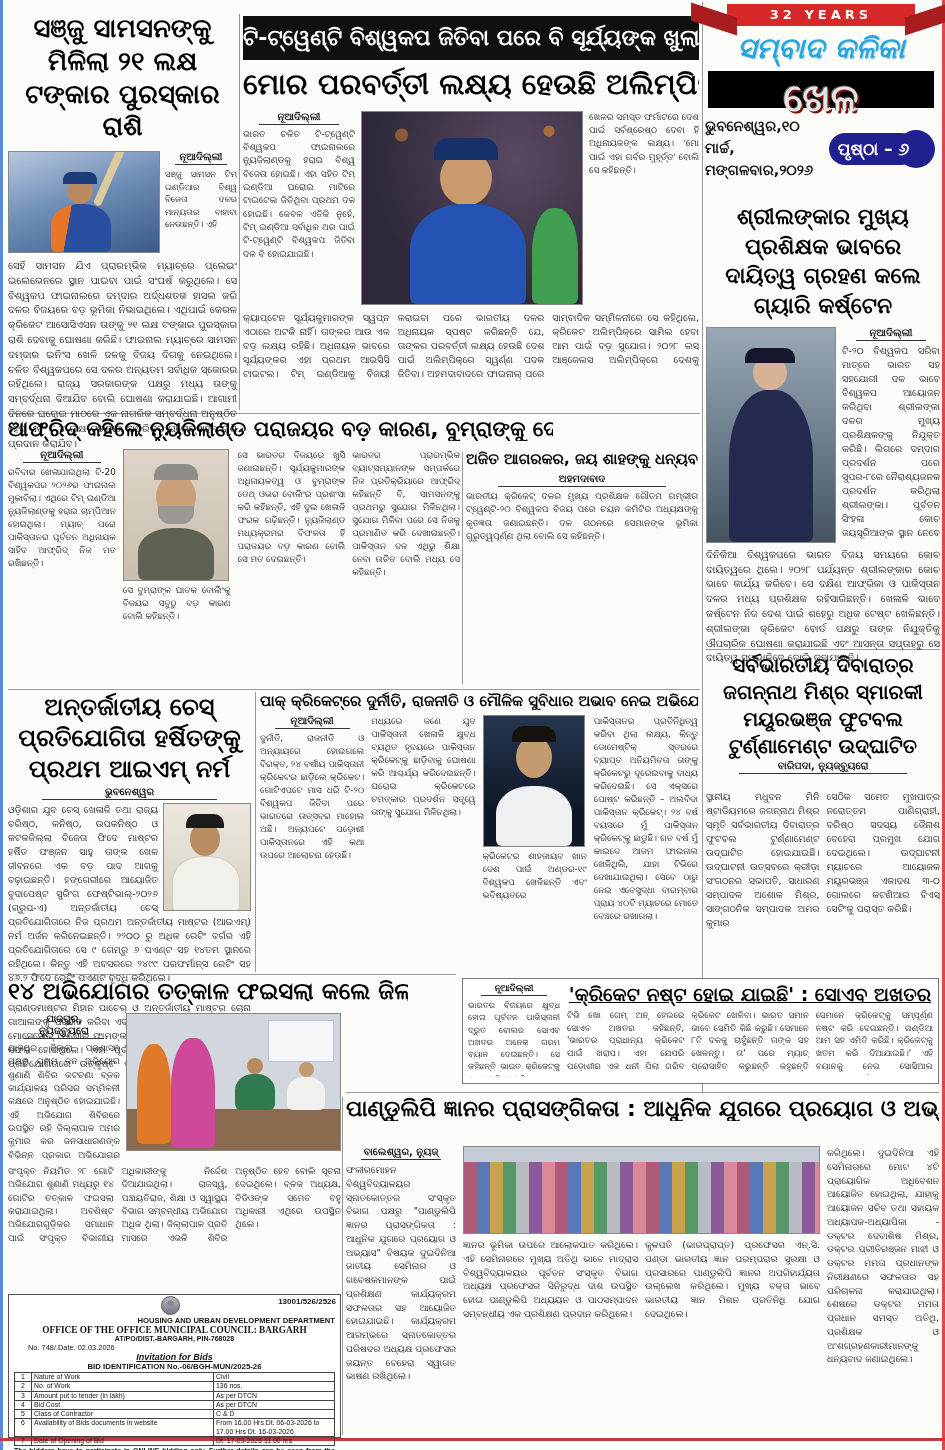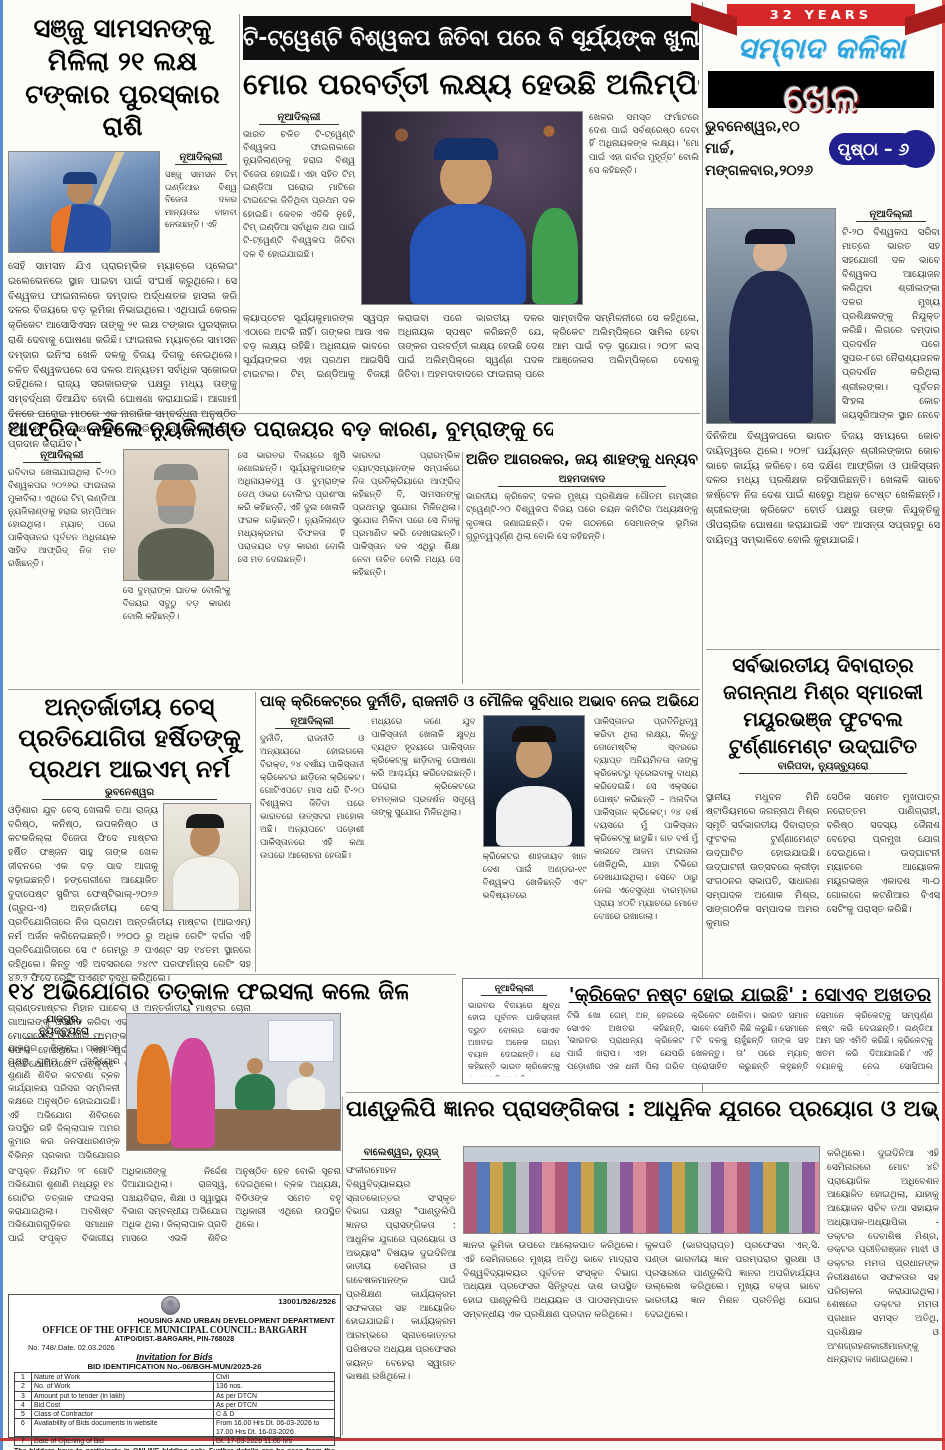--- a/index.html
+++ b/index.html
@@ -53,21 +53,21 @@
   #art-surya{left:243px;top:16px;width:456px;height:396px;}
   #strap{background:#101010;color:#fff;font-size:22px;font-weight:bold;text-align:center;
          line-height:44px;height:44px;}
   #art-surya .hl{font-size:29px;line-height:1.2;margin-top:7px;}
   #art-surya .row{display:flex;gap:6px;margin-top:9px;}
   #art-surya .c1{width:112px;flex:none;font-size:9px;}
   #ph-surya{width:220px;height:192px;
             background:radial-gradient(circle at 18% 12%,#8a5a3a 0 6px,transparent 7px),
                        radial-gradient(circle at 85% 10%,#a86a3a 0 5px,transparent 6px),
                        radial-gradient(circle at 70% 25%,#5a4a63,#2e2838 70%);}
-  #art-surya .c3{flex:1;font-size:9px;}
+  #art-surya .c3{flex:1;font-size:9px;font-family:Liberation Serif, serif;}
   #art-surya .bottom{margin-top:6px;column-count:3;column-gap:8px;font-size:9.5px;height:84px;}
 
   #art-kirsten{left:706px;top:202px;width:234px;height:444px;}
   #art-kirsten .hl{font-size:22px;line-height:1.35;}
   #art-kirsten .row{display:flex;gap:6px;margin-top:6px;}
   #ph-kirsten{width:128px;height:214px;background:linear-gradient(#9aa8b5,#5d6f80 70%,#46525e);}
   #art-kirsten .side{flex:1;font-size:9.5px;}
   #art-kirsten .bt.main{font-size:10px;margin-top:5px;height:132px;}
 
   #art-afridi{left:8px;top:417px;width:452px;height:268px;}
@@ -215,40 +215,41 @@
         <div class="ft" style="left:170px;top:96px;width:46px;height:96px;background:#3f9e4f;"></div>
       </div>
       <div class="c3">
         <div class="bt" style="font-size:9px;height:190px;">ଖେଳର ସମସ୍ତ ଫର୍ମାଟରେ ଦେଶ ପାଇଁ ସର୍ବଶ୍ରେଷ୍ଠ ଦେବା ହିଁ ଅଧିନାୟକଙ୍କ ଲକ୍ଷ୍ୟ। 'ମୋ ପାଇଁ ଏହା ଗର୍ବର ମୁହୂର୍ତ୍ତ' ବୋଲି ସେ କହିଛନ୍ତି।</div>
       </div>
     </div>
     <div class="bottom bt">କ୍ୟାପ୍ଟେନ ସୂର୍ଯ୍ୟକୁମାରଙ୍କ ସ୍ୱପ୍ନ ଏଠାରେ ଅଟକି ନାହିଁ। ତାଙ୍କର ଆଉ ଏକ ବଡ଼ ଲକ୍ଷ୍ୟ ରହିଛି। ଅଧିନାୟକ ଭାବରେ ସୂର୍ଯ୍ୟଙ୍କର ଏହା ପ୍ରଥମ ଆଇସିସି ଟାଇଟଲ। ଟିମ୍ ଇଣ୍ଡିଆକୁ ବିଜୟୀ କରାଇବା ପରେ ଭାରତୀୟ ଦଳର ଅଧିନାୟକ ସ୍ପଷ୍ଟ କରିଛନ୍ତି ଯେ, ତାଙ୍କର ପରବର୍ତ୍ତୀ ଲକ୍ଷ୍ୟ ହେଉଛି ଦେଶ ପାଇଁ ଅଲିମ୍ପିକ୍‌ରେ ସ୍ୱର୍ଣ୍ଣ ପଦକ ଜିତିବା। ଅହମଦାବାଦରେ ଫାଇନାଲ୍ ପରେ ସାମ୍ବାଦିକ ସମ୍ମିଳନୀରେ ସେ କହିଥିଲେ, କ୍ରିକେଟ ଅଲିମ୍ପିକ୍‌ରେ ସାମିଲ ହେବା ଆମ ପାଇଁ ବଡ଼ ସୁଯୋଗ। ୨୦୨୮ ଲସ୍ ଆଞ୍ଜେଲସ ଅଲିମ୍ପିକ୍‌ରେ ଦେଶକୁ ସ୍ୱର୍ଣ୍ଣ ଦେବା ହିଁ ଏବେ ସବୁଠୁ ବଡ଼ ସ୍ୱପ୍ନ।</div>
   </div>
 
   <div id="art-kirsten" class="abs">
+    <div class="hl">ଶ୍ରୀଲଙ୍କାର ମୁଖ୍ୟ ପ୍ରଶିକ୍ଷକ ଭାବରେ ଦାୟିତ୍ୱ ଗ୍ରହଣ କଲେ ଗ୍ୟାରି କର୍ଷ୍ଟେନ</div>
     <div class="row">
       <div id="ph-kirsten" class="ph">
         <div class="fh" style="left:46px;top:28px;width:34px;height:34px;background:#d8b294;"></div>
         <div class="cap" style="left:38px;top:20px;width:50px;height:15px;background:#15182c;border-radius:10px 10px 0 0;"></div>
         <div class="ft" style="left:22px;top:62px;width:84px;height:152px;background:#232a4e;"></div>
       </div>
       <div class="side">
         <div class="dl">ନୂଆଦିଲ୍ଲୀ</div>
         <div class="bt" style="font-size:9.5px;height:196px;">ଟି-୨୦ ବିଶ୍ୱକପ ସରିବା ମାତ୍ରେ ଭାରତ ସହ ସହଯୋଗୀ ଦଳ ଭାବେ ବିଶ୍ୱକପ ଆୟୋଜନ କରିଥିବା ଶ୍ରୀଲଙ୍କା ଦଳର ମୁଖ୍ୟ ପ୍ରଶିକ୍ଷକଙ୍କୁ ନିଯୁକ୍ତ କରିଛି। ଲିଗରେ ଦମ୍‌ଦାର ପ୍ରଦର୍ଶନ ପରେ ସୁପର-୮ରେ ନୈରାଶ୍ୟଜନକ ପ୍ରଦର୍ଶନ କରିଥିଲା ଶ୍ରୀଲଙ୍କା। ପୂର୍ବତନ ସିଂହଳା କୋଚ ଜୟସୂରିଆଙ୍କ ସ୍ଥାନ ନେବେ ଗ୍ୟାରି। ଯିଏକି ୨୦୧୧</div>
       </div>
     </div>
     <div class="bt main">ଦିନିକିଆ ବିଶ୍ୱକପରେ ଭାରତ ବିଜୟ ସମୟରେ କୋଚ ଦାୟିତ୍ୱରେ ଥିଲେ। ୨୦୨୮ ପର୍ଯ୍ୟନ୍ତ ଶ୍ରୀଲଙ୍କାର କୋଚ ଭାବେ କାର୍ଯ୍ୟ କରିବେ। ସେ ଦକ୍ଷିଣ ଆଫ୍ରିକା ଓ ପାକିସ୍ତାନ ଦଳର ମଧ୍ୟ ପ୍ରଶିକ୍ଷକ ରହିସାରିଛନ୍ତି। ଖେଳାଳି ଭାବେ କର୍ଷ୍ଟେନ ନିଜ ଦେଶ ପାଇଁ ଶହେରୁ ଅଧିକ ଟେଷ୍ଟ ଖେଳିଛନ୍ତି। ଶ୍ରୀଲଙ୍କା କ୍ରିକେଟ ବୋର୍ଡ ପକ୍ଷରୁ ତାଙ୍କ ନିଯୁକ୍ତିକୁ ଔପଚାରିକ ଘୋଷଣା କରାଯାଇଛି ଏବଂ ଆସନ୍ତା ସପ୍ତାହରୁ ସେ ଦାୟିତ୍ୱ ସମ୍ଭାଳିବେ ବୋଲି କୁହାଯାଇଛି।</div>
   </div>
 
   <div id="art-afridi" class="abs">
     <div class="hl nowrap">ଆଫ୍ରିଦ୍ କହିଲେ ନ୍ୟୁଜିଲାଣ୍ଡ ପରାଜୟର ବଡ଼ କାରଣ, ବୁମ୍‌ରାଙ୍କୁ ଦେଲେ ବିଜୟର ଶ୍ରେୟ</div>
     <div class="cols">
       <div class="col">
         <div class="dl">ନୂଆଦିଲ୍ଲୀ</div>
-        <div class="bt" style="font-size:8.8px;height:200px;">ରବିବାର ଖେଳାଯାଇଥିଲା ଟି-୨୦ ବିଶ୍ୱକପର ୨୦୨୬ର ଫାଇନାଲ ମୁକାବିଲା। ଏଥିରେ ଟିମ୍ ଇଣ୍ଡିଆ ନ୍ୟୁଜିଲାଣ୍ଡକୁ ହରାଇ ଚାମ୍ପିଆନ ହୋଇଥିଲା। ମ୍ୟାଚ୍ ପରେ ପାକିସ୍ତାନର ପୂର୍ବତନ ଅଧିନାୟକ ସାହିଦ ଆଫ୍ରିଦ୍ ନିଜ ମତ ରଖିଛନ୍ତି।</div>
+        <div class="bt" style="font-size:8.8px;height:200px;">ରବିବାର ଖେଳାଯାଇଥିଲା ଟି-20 ବିଶ୍ୱକପର ୨୦୨୬ର ଫାଇନାଲ ମୁକାବିଲା। ଏଥିରେ ଟିମ୍ ଇଣ୍ଡିଆ ନ୍ୟୁଜିଲାଣ୍ଡକୁ ହରାଇ ଚାମ୍ପିଆନ ହୋଇଥିଲା। ମ୍ୟାଚ୍ ପରେ ପାକିସ୍ତାନର ପୂର୍ବତନ ଅଧିନାୟକ ସାହିଦ ଆଫ୍ରିଦ୍ ନିଜ ମତ ରଖିଛନ୍ତି।</div>
       </div>
       <div class="col">
         <div id="ph-afridi" class="ph">
           <div class="fh" style="left:32px;top:24px;width:40px;height:46px;background:#c9a078;"></div>
           <div class="cap" style="left:30px;top:14px;width:44px;height:16px;background:#8f8d8a;border-radius:12px 12px 0 0;"></div>
           <div class="cap" style="left:34px;top:56px;width:36px;height:18px;background:#9a9894;border-radius:0 0 12px 12px;"></div>
           <div class="ft" style="left:14px;top:78px;width:76px;height:52px;background:#5d6253;"></div>
         </div>
         <div class="bt" style="font-size:8.8px;height:86px;">ସେ ବୁମ୍‌ରାଙ୍କ ଘାତକ ବୋଲିଂକୁ ବିଜୟର ସବୁଠୁ ବଡ଼ କାରଣ ବୋଲି କହିଛନ୍ତି।</div>
       </div>

